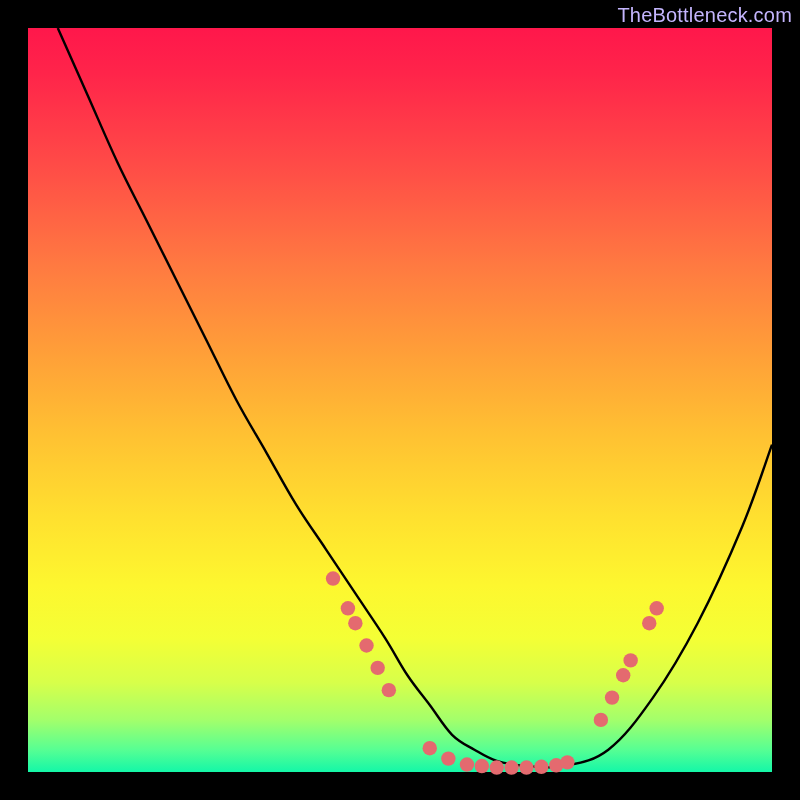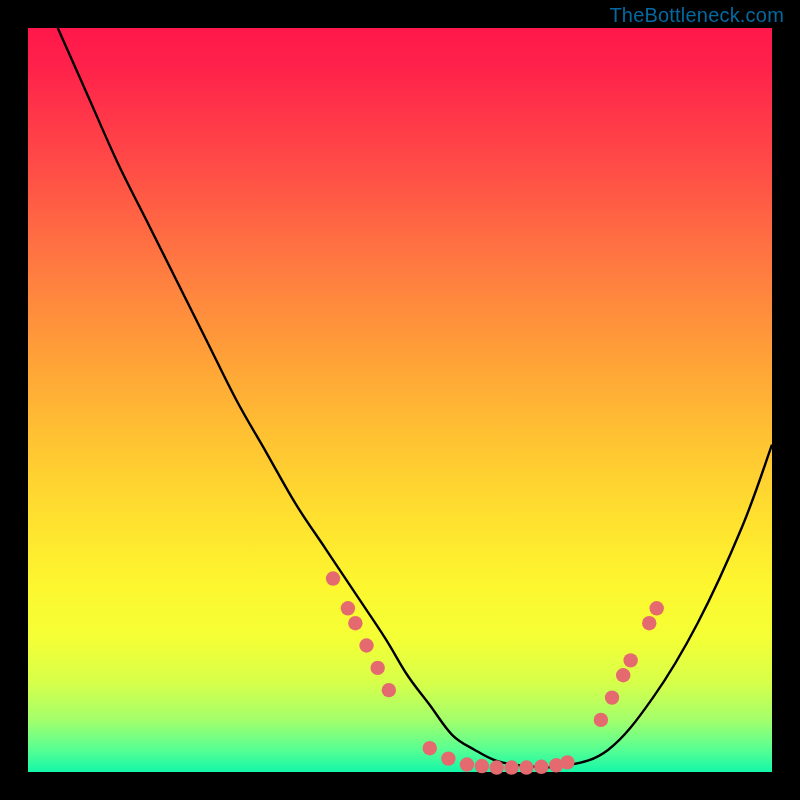--- a/index.html
+++ b/index.html
@@ -29,22 +29,22 @@
       #f4ff35 82%,
       #d7ff4a 88%,
       #a3ff6b 93%,
       #57ff93 97%,
       #14f7a8 100%
     );
   }
   .watermark {
     position: absolute;
     top: 4px;
-    right: 16px;
-    color: #0369a1;
+    right: 8px;
+    color: #c4b5fd;
     font-size: 20px;
     letter-spacing: 0.2px;
     font-weight: 500;
     z-index: 5;
   }
   svg.curve {
     position: absolute;
     left: 0;
     top: 0;
     width: 744px;

